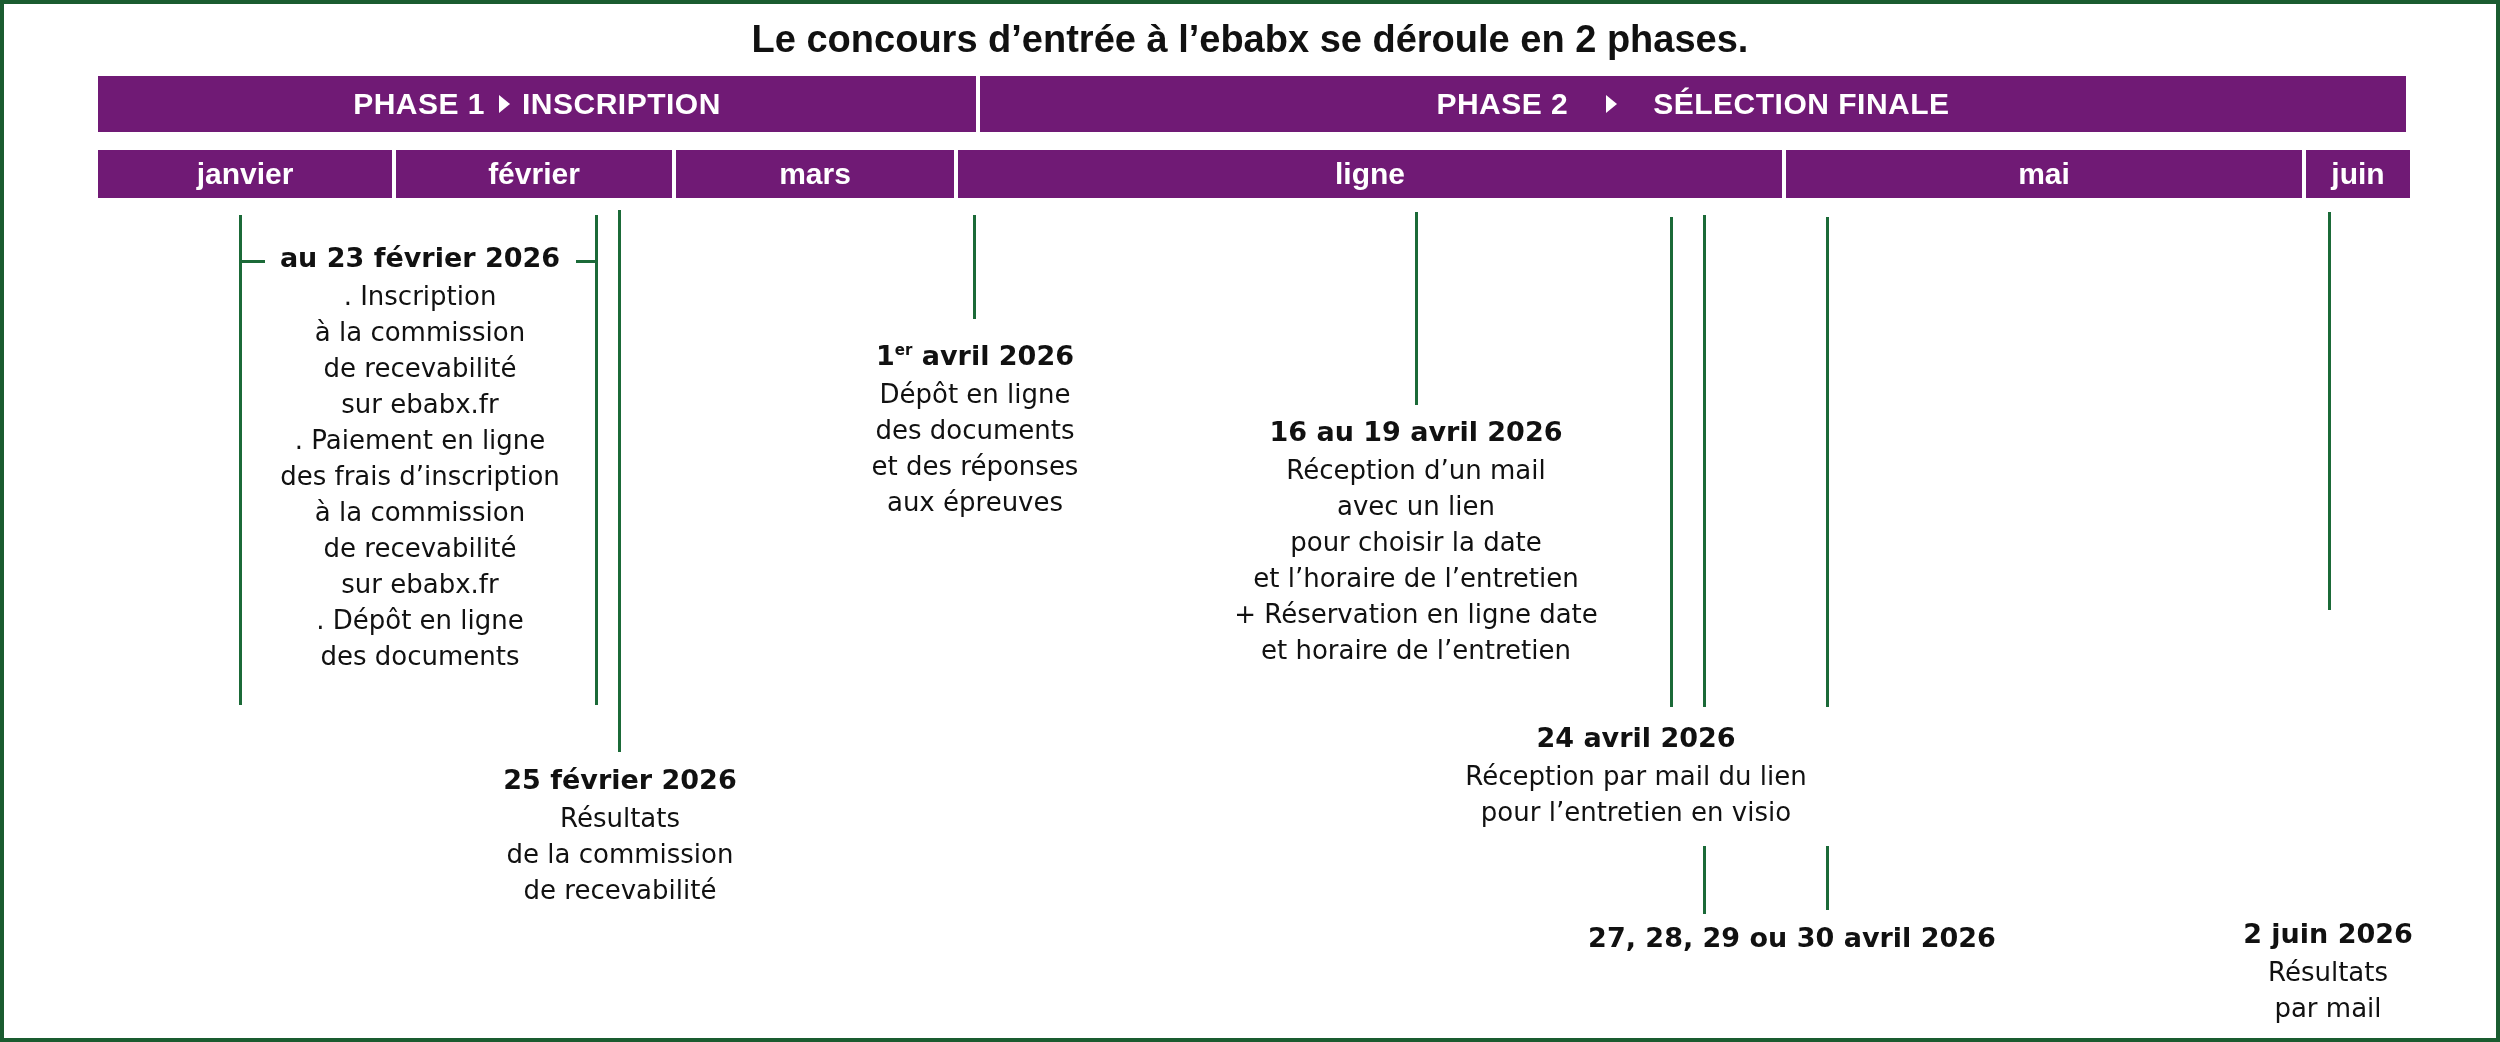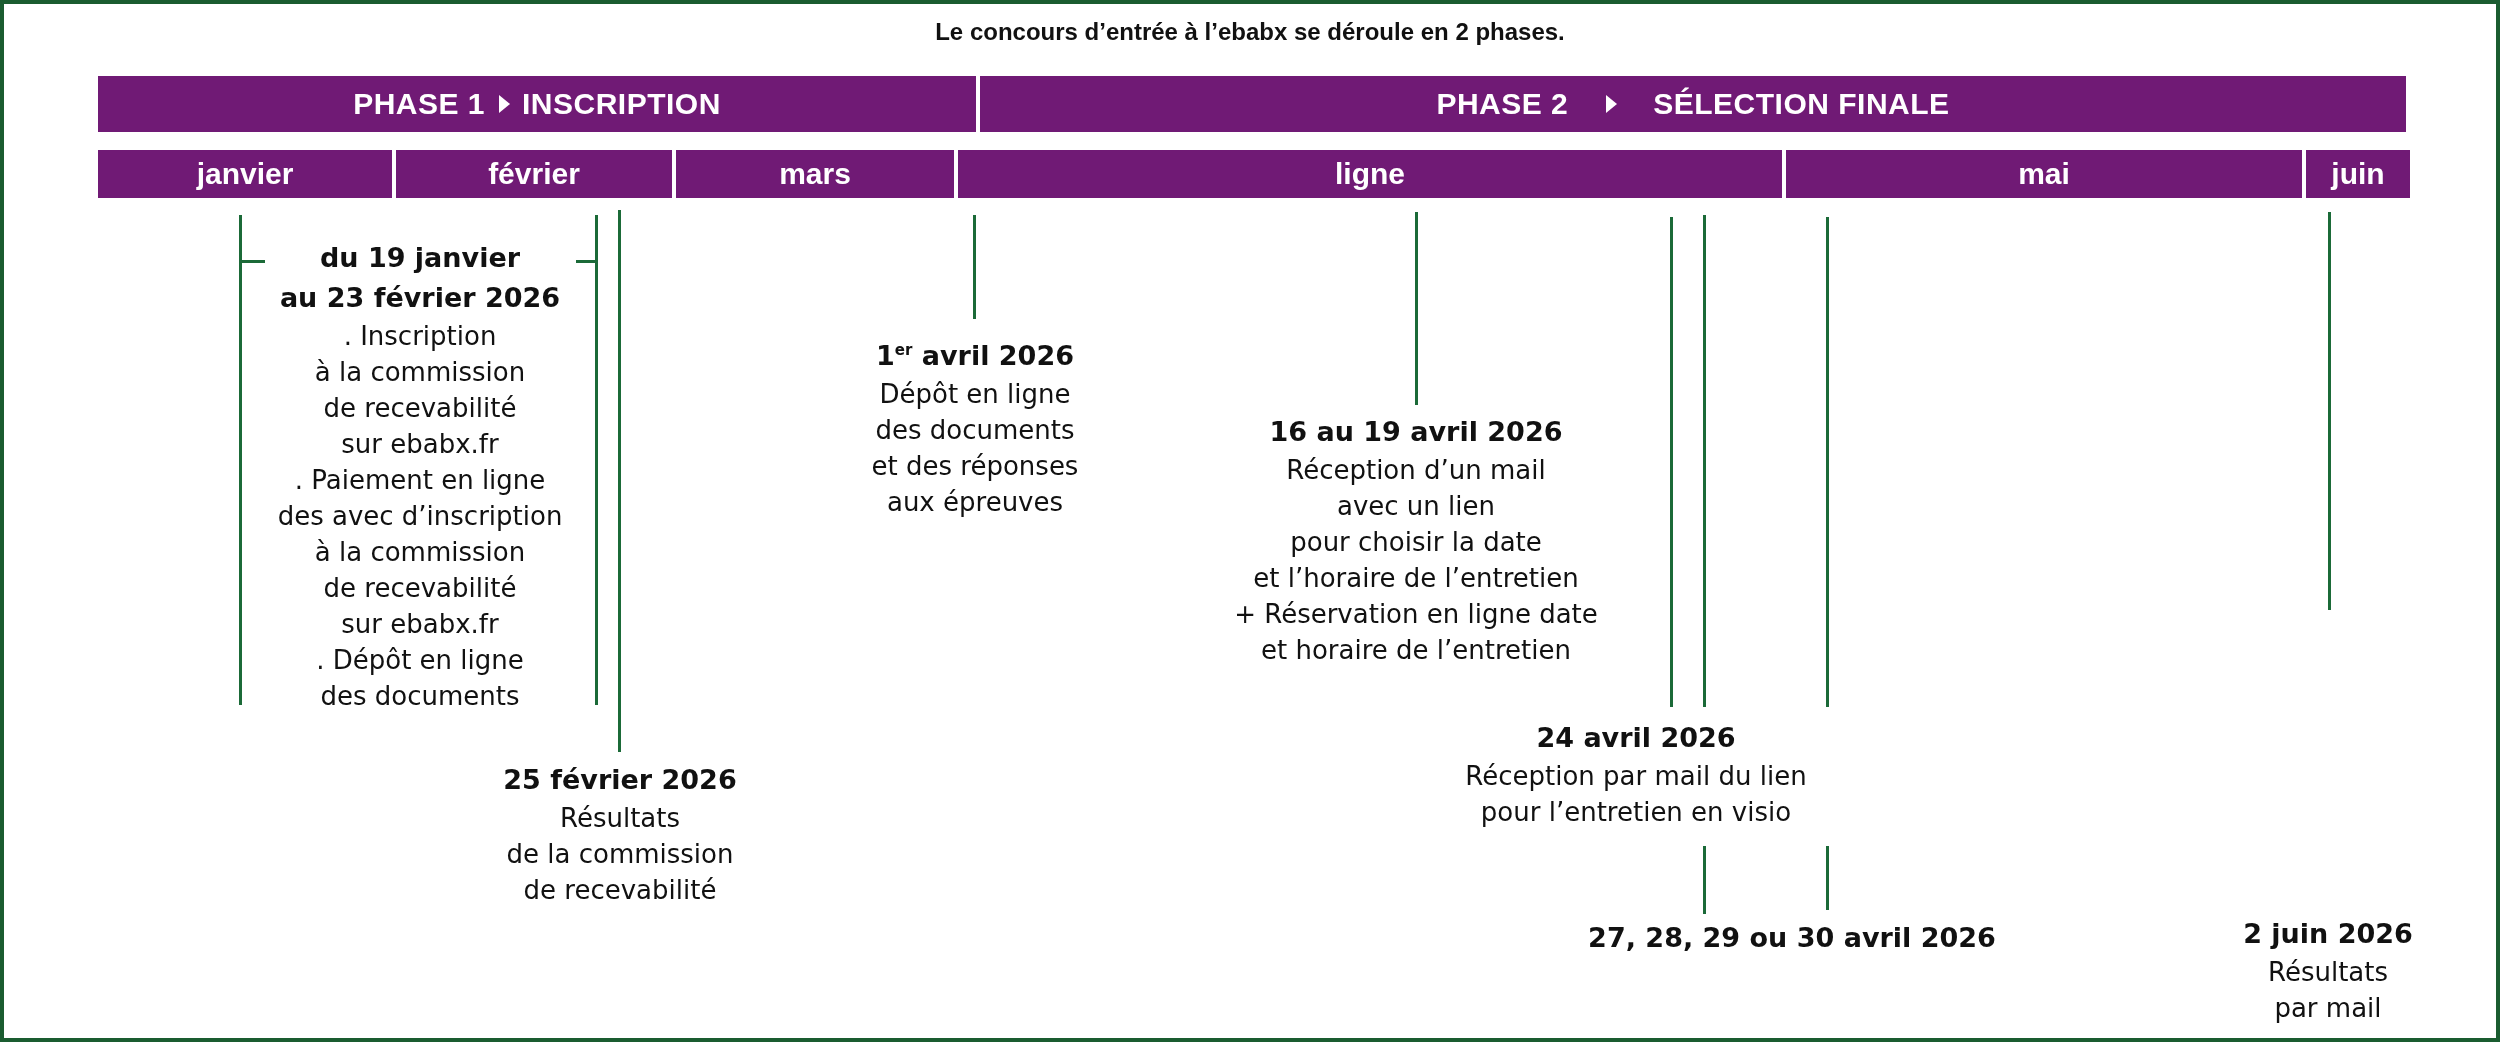--- a/index.html
+++ b/index.html
@@ -1,21 +1,21 @@
 <!DOCTYPE html>
 <html><head>
 <meta charset="utf-8">
 <style>
   html, body { margin:0; padding:0; background:#ffffff; }
   body { width:2500px; height:1042px; position:relative; overflow:hidden;
          font-family:"Liberation Sans", "DejaVu Sans", sans-serif; color:#111; }
   .frame { position:absolute; left:0; top:0; width:2500px; height:1042px;
            box-sizing:border-box; border:4px solid #1a5c30; }
   .title { position:absolute; left:0; top:18px; width:2500px; text-align:center;
-           font-weight:bold; font-size:24px; color:#111; }
+           font-weight:bold; font-size:38px; color:#111; }
   .bar { position:absolute; background:#701a75; color:#fff; font-weight:bold;
          display:flex; align-items:center; justify-content:center; box-sizing:border-box; }
   .phase { top:76px; height:56px; font-size:30px; letter-spacing:0.5px; }
   .month { top:150px; height:48px; font-size:30px; }
   .tri { display:inline-block; width:0; height:0; border-top:9px solid transparent;
          border-bottom:9px solid transparent; border-left:11px solid #fff;
          margin:0 12px 0 14px; vertical-align:middle; }
   .vline { position:absolute; width:3px; background:#1b6a38; }
   .hline { position:absolute; height:3px; background:#1b6a38; }
   .ev { position:absolute; text-align:center; font-family:"DejaVu Sans", sans-serif; }
@@ -57,29 +57,28 @@
 <div class="vline" style="left:973px;top:215px;height:104px;"></div>
 <div class="vline" style="left:1415px;top:212px;height:193px;"></div>
 <div class="vline" style="left:1670px;top:217px;height:490px;"></div>
 <div class="vline" style="left:1703px;top:215px;height:492px;"></div>
 <div class="vline" style="left:1826px;top:217px;height:490px;"></div>
 <div class="vline" style="left:1703px;top:846px;height:68px;"></div>
 <div class="vline" style="left:1826px;top:846px;height:64px;"></div>
 <div class="vline" style="left:2328px;top:212px;height:398px;"></div>
 
 <div class="ev" style="left:240px;top:238px;width:360px;">
-  <div class="d">du 19 janvier</div>
   <div class="d">au 23 février 2026</div>
   <div class="t">
     <div>. Inscription</div>
     <div>à la commission</div>
     <div>de recevabilité</div>
     <div>sur ebabx.fr</div>
     <div>. Paiement en ligne</div>
-    <div>des avec d’inscription</div>
+    <div>des frais d’inscription</div>
     <div>à la commission</div>
     <div>de recevabilité</div>
     <div>sur ebabx.fr</div>
     <div>. Dépôt en ligne</div>
     <div>des documents</div>
   </div>
 </div>
 
 <div class="ev" style="left:470px;top:760px;width:300px;">
   <div class="d">25 février 2026</div>

